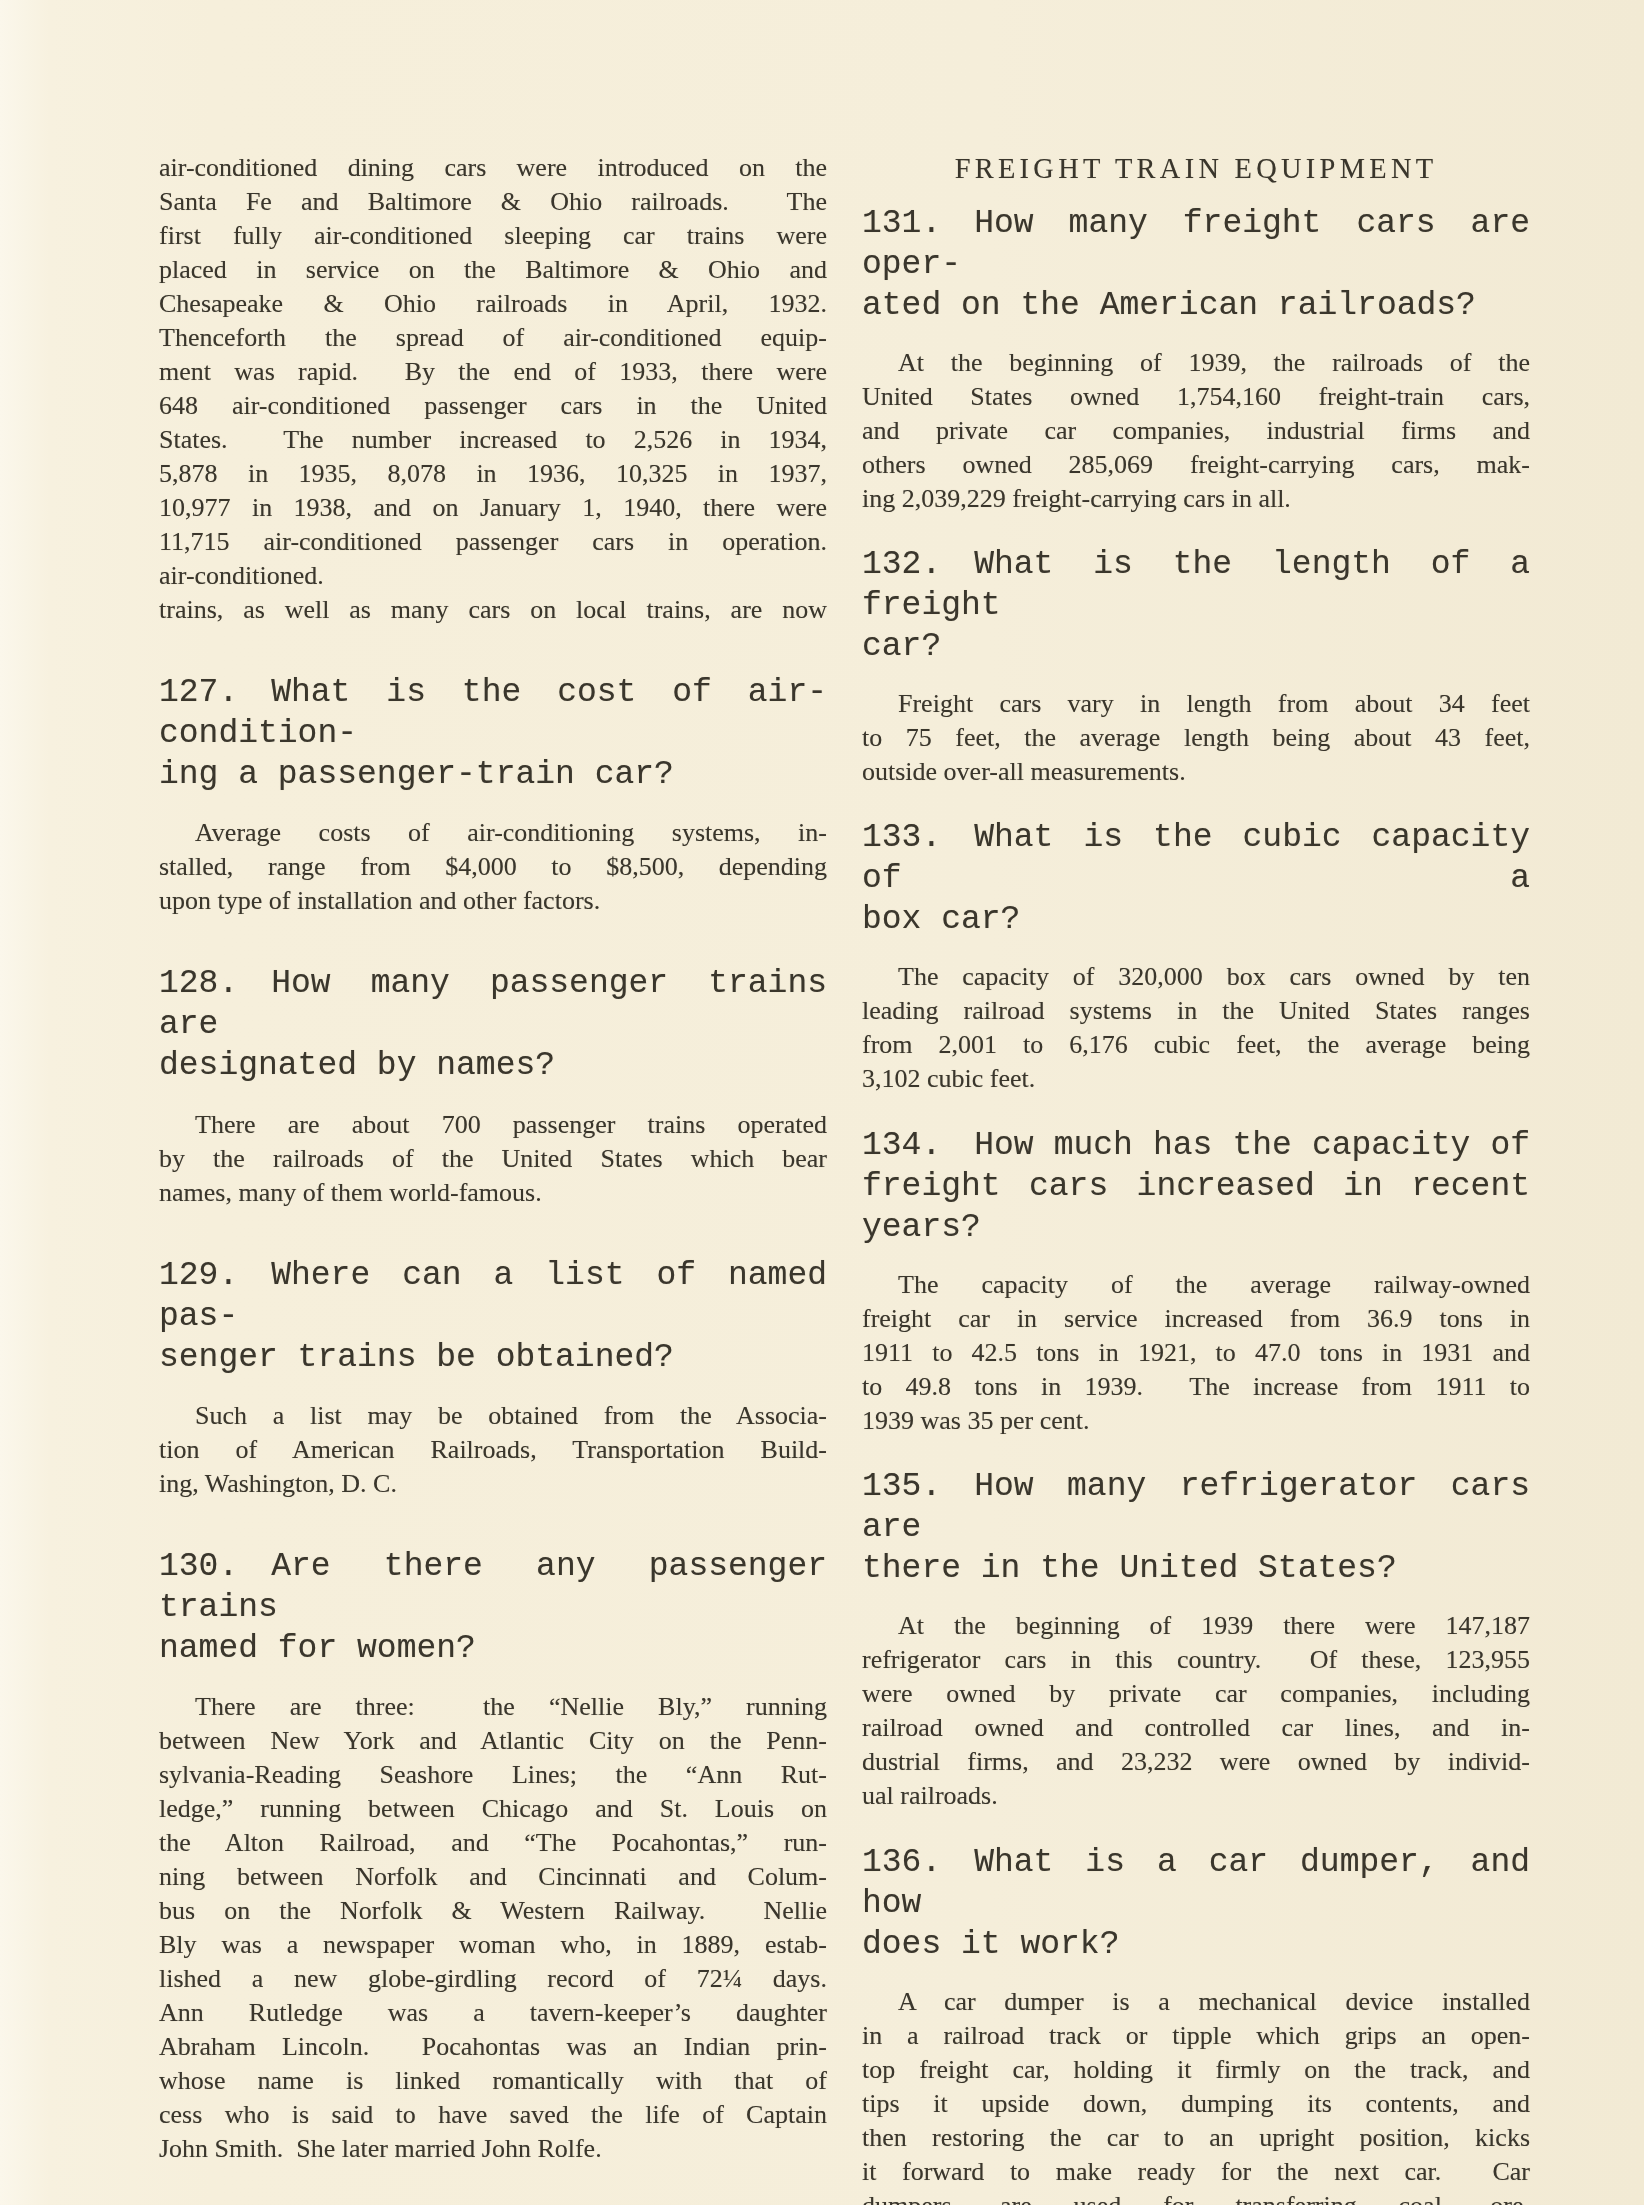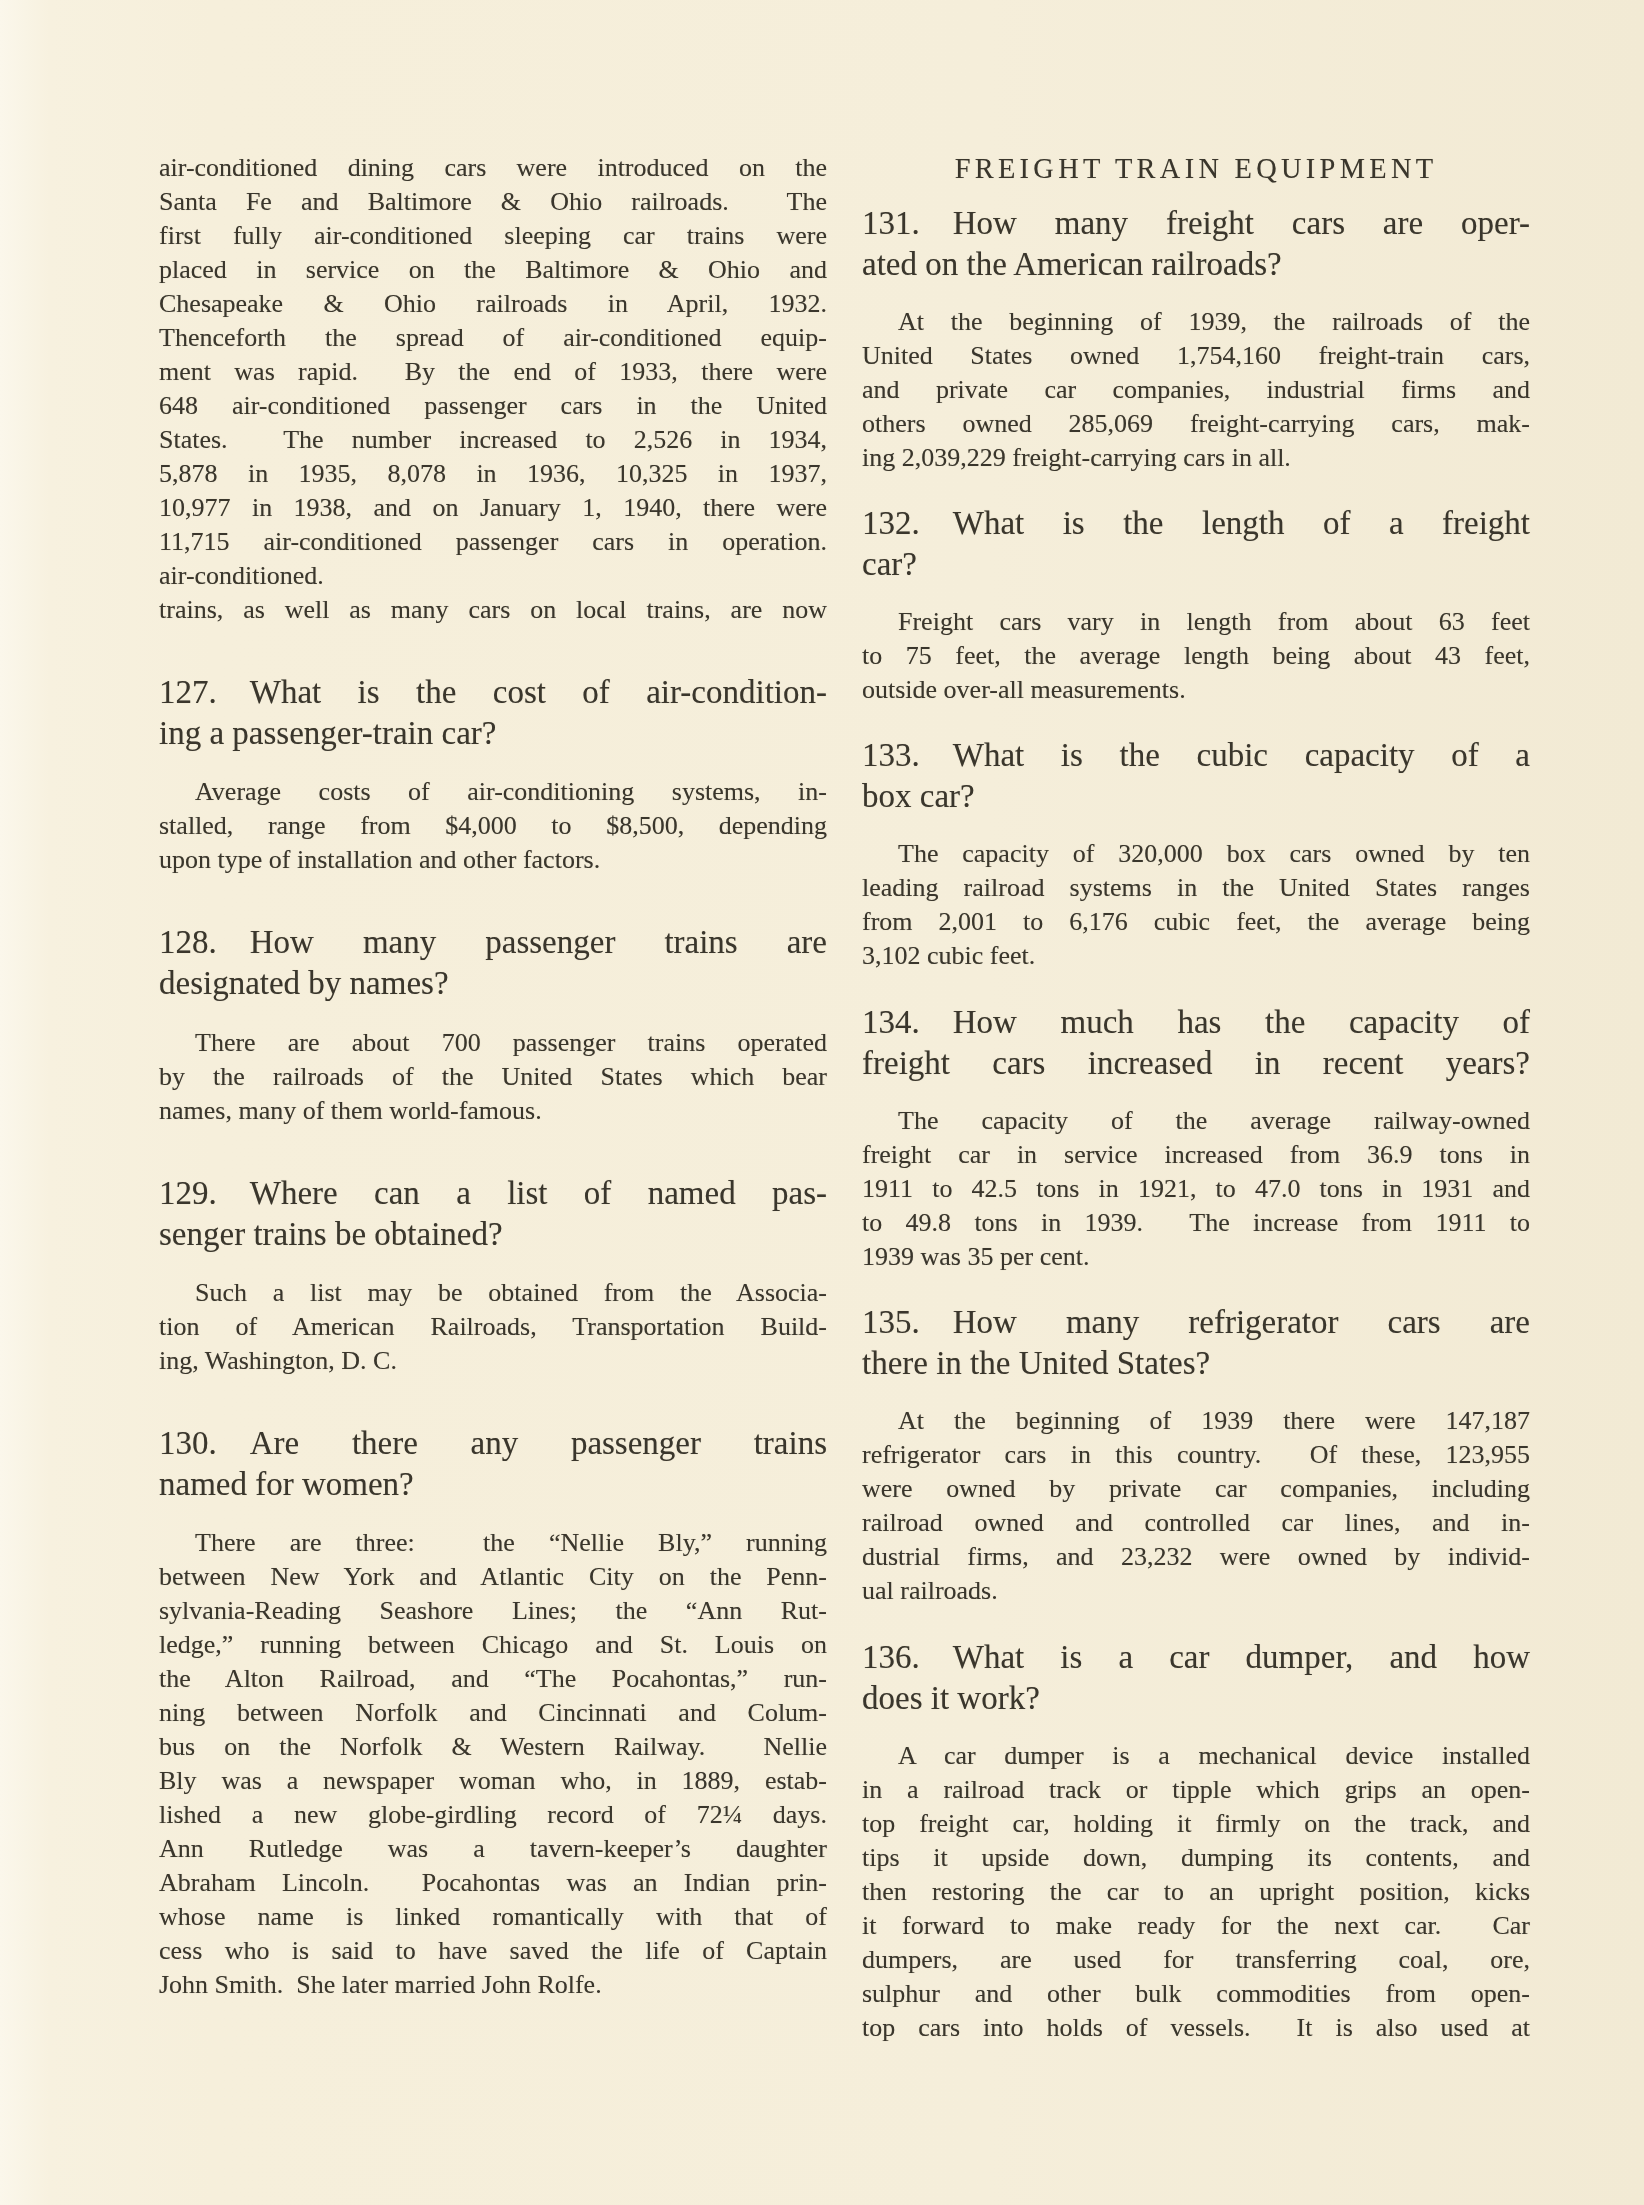--- a/index.html
+++ b/index.html
@@ -20,21 +20,21 @@
   .col-right{left:862px;}
   .line{text-align:justify;text-align-last:justify;text-justify:inter-word;}
   .block.body .line,.block.answer .line{font-size:26px;line-height:34px;}
   .block.question .line{font-size:33px;line-height:41px;}
   .block.header .line{
     font-size:28.4px;line-height:36px;letter-spacing:4.3px;
     text-align:center;text-align-last:center;
   }
   .line.last{text-align-last:left;}
   .line.indent{padding-left:36px;}
-  .block.question{margin:45px 0 21.3px;}
+  .block.question{margin:45px 0 21.3px;font-family:Liberation Mono, monospace;}
   .col-right .block.question{margin:28.4px 0 20px;}
   .block.header + .block.question{margin-top:15.6px;}
 </style>
 </head>
 <body>
 
 <div class="paper"></div>
 <div class="col col-left">
     <div class="block body">
       <div class="line">air-conditioned dining cars were introduced on the</div>
@@ -113,21 +113,21 @@
       <div class="line">United States owned 1,754,160 freight-train cars,</div>
       <div class="line">and private car companies, industrial firms and</div>
       <div class="line">others owned 285,069 freight-carrying cars, mak-</div>
       <div class="line last">ing 2,039,229 freight-carrying cars in all.</div>
     </div>
     <div class="block question">
       <div class="line">132. What is the length of a freight</div>
       <div class="line last">car?</div>
     </div>
     <div class="block answer">
-      <div class="line indent">Freight cars vary in length from about 63 feet</div>
+      <div class="line indent">Freight cars vary in length from about 34 feet</div>
       <div class="line">to 75 feet, the average length being about 43 feet,</div>
       <div class="line last">outside over-all measurements.</div>
     </div>
     <div class="block question">
       <div class="line">133. What is the cubic capacity of a</div>
       <div class="line last">box car?</div>
     </div>
     <div class="block answer">
       <div class="line indent">The capacity of 320,000 box cars owned by ten</div>
       <div class="line">leading railroad systems in the United States ranges</div>

